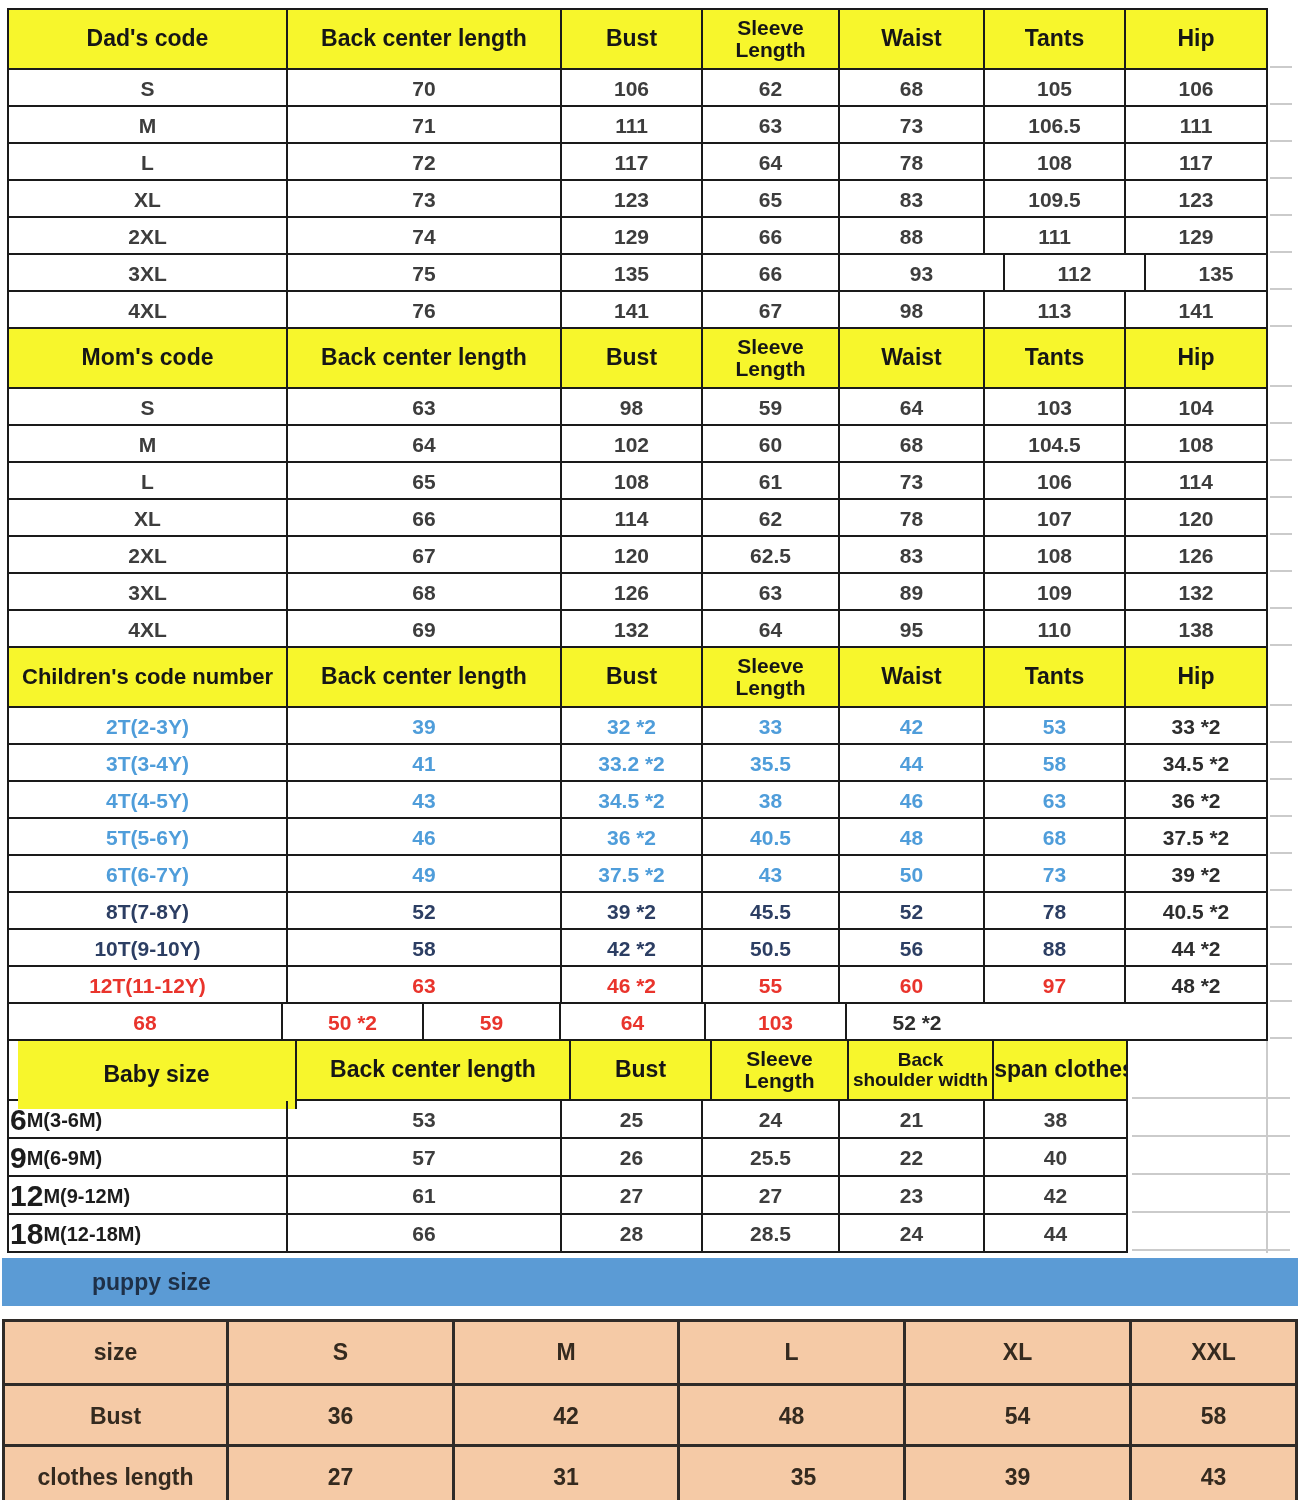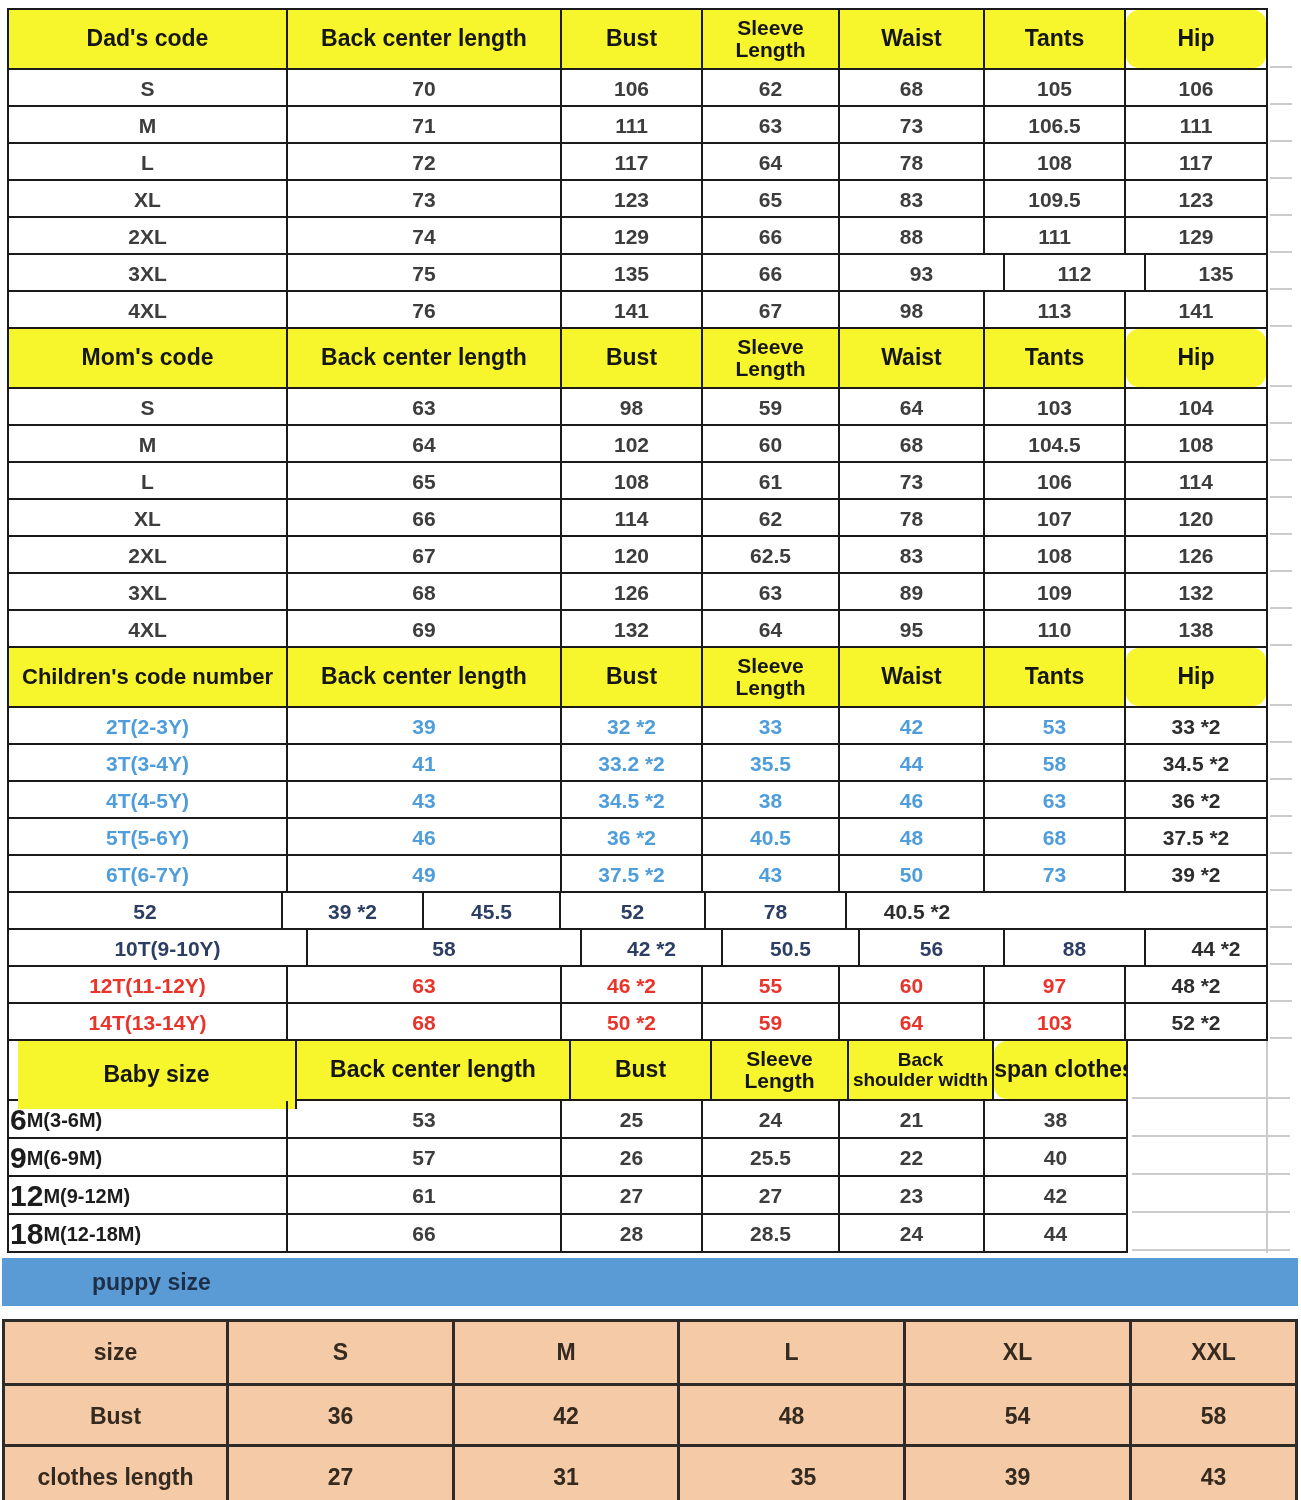--- a/index.html
+++ b/index.html
@@ -4,21 +4,21 @@
 <style>
   * { box-sizing: border-box; margin: 0; padding: 0; }
   html,body { width:1301px; height:1500px; background:#ffffff; font-family:"Liberation Sans", sans-serif; position:relative; overflow:hidden; }
   .sheet { position:absolute; inset:0; }
   .tbl { position:absolute; border:2px solid var(--border,#1a1a1a); background:#fff; overflow:hidden; }
   .row { display:flex; }
   .row + .row { border-top:2px solid var(--border,#1a1a1a); }
   .cell { flex:0 0 auto; display:flex; align-items:center; justify-content:center;
           border-right:2px solid var(--border,#1a1a1a); overflow:hidden;
           white-space:pre-line; text-align:center; line-height:1.04; }
-  .cell.last { border-right:none;border-radius:13px; }
+  .cell.last { border-right:none; }
   .hdr-cell { background:var(--yellow,#f7f62c); font-weight:700; font-size:23px; color:var(--htext,#161616); }
   .hdr-cell.two { font-size:21px; }
   .hdr-cell.wide1 { font-size:22px; }
   .hdr-cell.tiny { font-size:19px; }
   .val { font-weight:700; font-size:21px; color:var(--dtext,#3d3d3d); }
   .baby-label { justify-content:flex-start; padding-left:1px; color:#1c1c1c; }
   .baby-big { font-size:30px; font-weight:700; }
   .baby-rest { font-size:20px; font-weight:700; }
   .puppy-bar { position:absolute; display:flex; align-items:center; background:var(--barblue,#5b9bd5); }
   .puppy-bar .bar-title { font-size:23px; font-weight:600; color:var(--bartext,#1e3048); margin-left:90px; }
@@ -233,47 +233,47 @@
       <div class="row" style="height: 37px;">
         <div class="cell val" style="width: 279px; height: 37px; color: rgb(79, 157, 218);">6T(6-7Y)</div>
         <div class="cell val" style="width: 274px; height: 37px; color: rgb(79, 157, 218);">49</div>
         <div class="cell val" style="width: 141px; height: 37px; color: rgb(79, 157, 218);">37.5 *2</div>
         <div class="cell val" style="width: 137px; height: 37px; color: rgb(79, 157, 218);">43</div>
         <div class="cell val" style="width: 145px; height: 37px; color: rgb(79, 157, 218);">50</div>
         <div class="cell val" style="width: 141px; height: 37px; color: rgb(79, 157, 218);">73</div>
         <div class="cell val last" style="width: 140px; height: 37px; color: rgb(46, 46, 46);">39 *2</div>
       </div>
       <div class="row" style="height: 37px;">
+        <div class="cell val" style="width: 279px; height: 37px; color: rgb(44, 62, 99);">8T(7-8Y)</div>
         <div class="cell val" style="width: 274px; height: 37px; color: rgb(44, 62, 99);">52</div>
         <div class="cell val" style="width: 141px; height: 37px; color: rgb(44, 62, 99);">39 *2</div>
         <div class="cell val" style="width: 137px; height: 37px; color: rgb(44, 62, 99);">45.5</div>
         <div class="cell val" style="width: 145px; height: 37px; color: rgb(44, 62, 99);">52</div>
         <div class="cell val" style="width: 141px; height: 37px; color: rgb(44, 62, 99);">78</div>
         <div class="cell val last" style="width: 140px; height: 37px; color: rgb(46, 46, 46);">40.5 *2</div>
       </div>
-      <div class="row" style="height: 37px; padding-left: 20px;">
+      <div class="row" style="height: 37px;">
         <div class="cell val" style="width: 279px; height: 37px; color: rgb(44, 62, 99);">10T(9-10Y)</div>
         <div class="cell val" style="width: 274px; height: 37px; color: rgb(44, 62, 99);">58</div>
         <div class="cell val" style="width: 141px; height: 37px; color: rgb(44, 62, 99);">42 *2</div>
         <div class="cell val" style="width: 137px; height: 37px; color: rgb(44, 62, 99);">50.5</div>
         <div class="cell val" style="width: 145px; height: 37px; color: rgb(44, 62, 99);">56</div>
         <div class="cell val" style="width: 141px; height: 37px; color: rgb(44, 62, 99);">88</div>
         <div class="cell val last" style="width: 140px; height: 37px; color: rgb(46, 46, 46);">44 *2</div>
       </div>
       <div class="row" style="height: 37px;">
         <div class="cell val" style="width: 279px; height: 37px; color: rgb(233, 52, 44);">12T(11-12Y)</div>
         <div class="cell val" style="width: 274px; height: 37px; color: rgb(233, 52, 44);">63</div>
         <div class="cell val" style="width: 141px; height: 37px; color: rgb(233, 52, 44);">46 *2</div>
         <div class="cell val" style="width: 137px; height: 37px; color: rgb(233, 52, 44);">55</div>
         <div class="cell val" style="width: 145px; height: 37px; color: rgb(233, 52, 44);">60</div>
         <div class="cell val" style="width: 141px; height: 37px; color: rgb(233, 52, 44);">97</div>
         <div class="cell val last" style="width: 140px; height: 37px; color: rgb(46, 46, 46);">48 *2</div>
       </div>
       <div class="row" style="height: 37px;">
-        <div class="cell val" style="width: 279px; height: 37px; color: rgb(233, 52, 44);">14T(13-14Y)</div>
         <div class="cell val" style="width: 274px; height: 37px; color: rgb(233, 52, 44);">68</div>
         <div class="cell val" style="width: 141px; height: 37px; color: rgb(233, 52, 44);">50 *2</div>
         <div class="cell val" style="width: 137px; height: 37px; color: rgb(233, 52, 44);">59</div>
         <div class="cell val" style="width: 145px; height: 37px; color: rgb(233, 52, 44);">64</div>
         <div class="cell val" style="width: 141px; height: 37px; color: rgb(233, 52, 44);">103</div>
         <div class="cell val last" style="width: 140px; height: 37px; color: rgb(46, 46, 46);">52 *2</div>
       </div>
     </div>
   <div id="tbl-baby" class="tbl" style="left: 7px; top: 1039px; width: 1121px;">
       <div class="row" style="height: 58px;">

